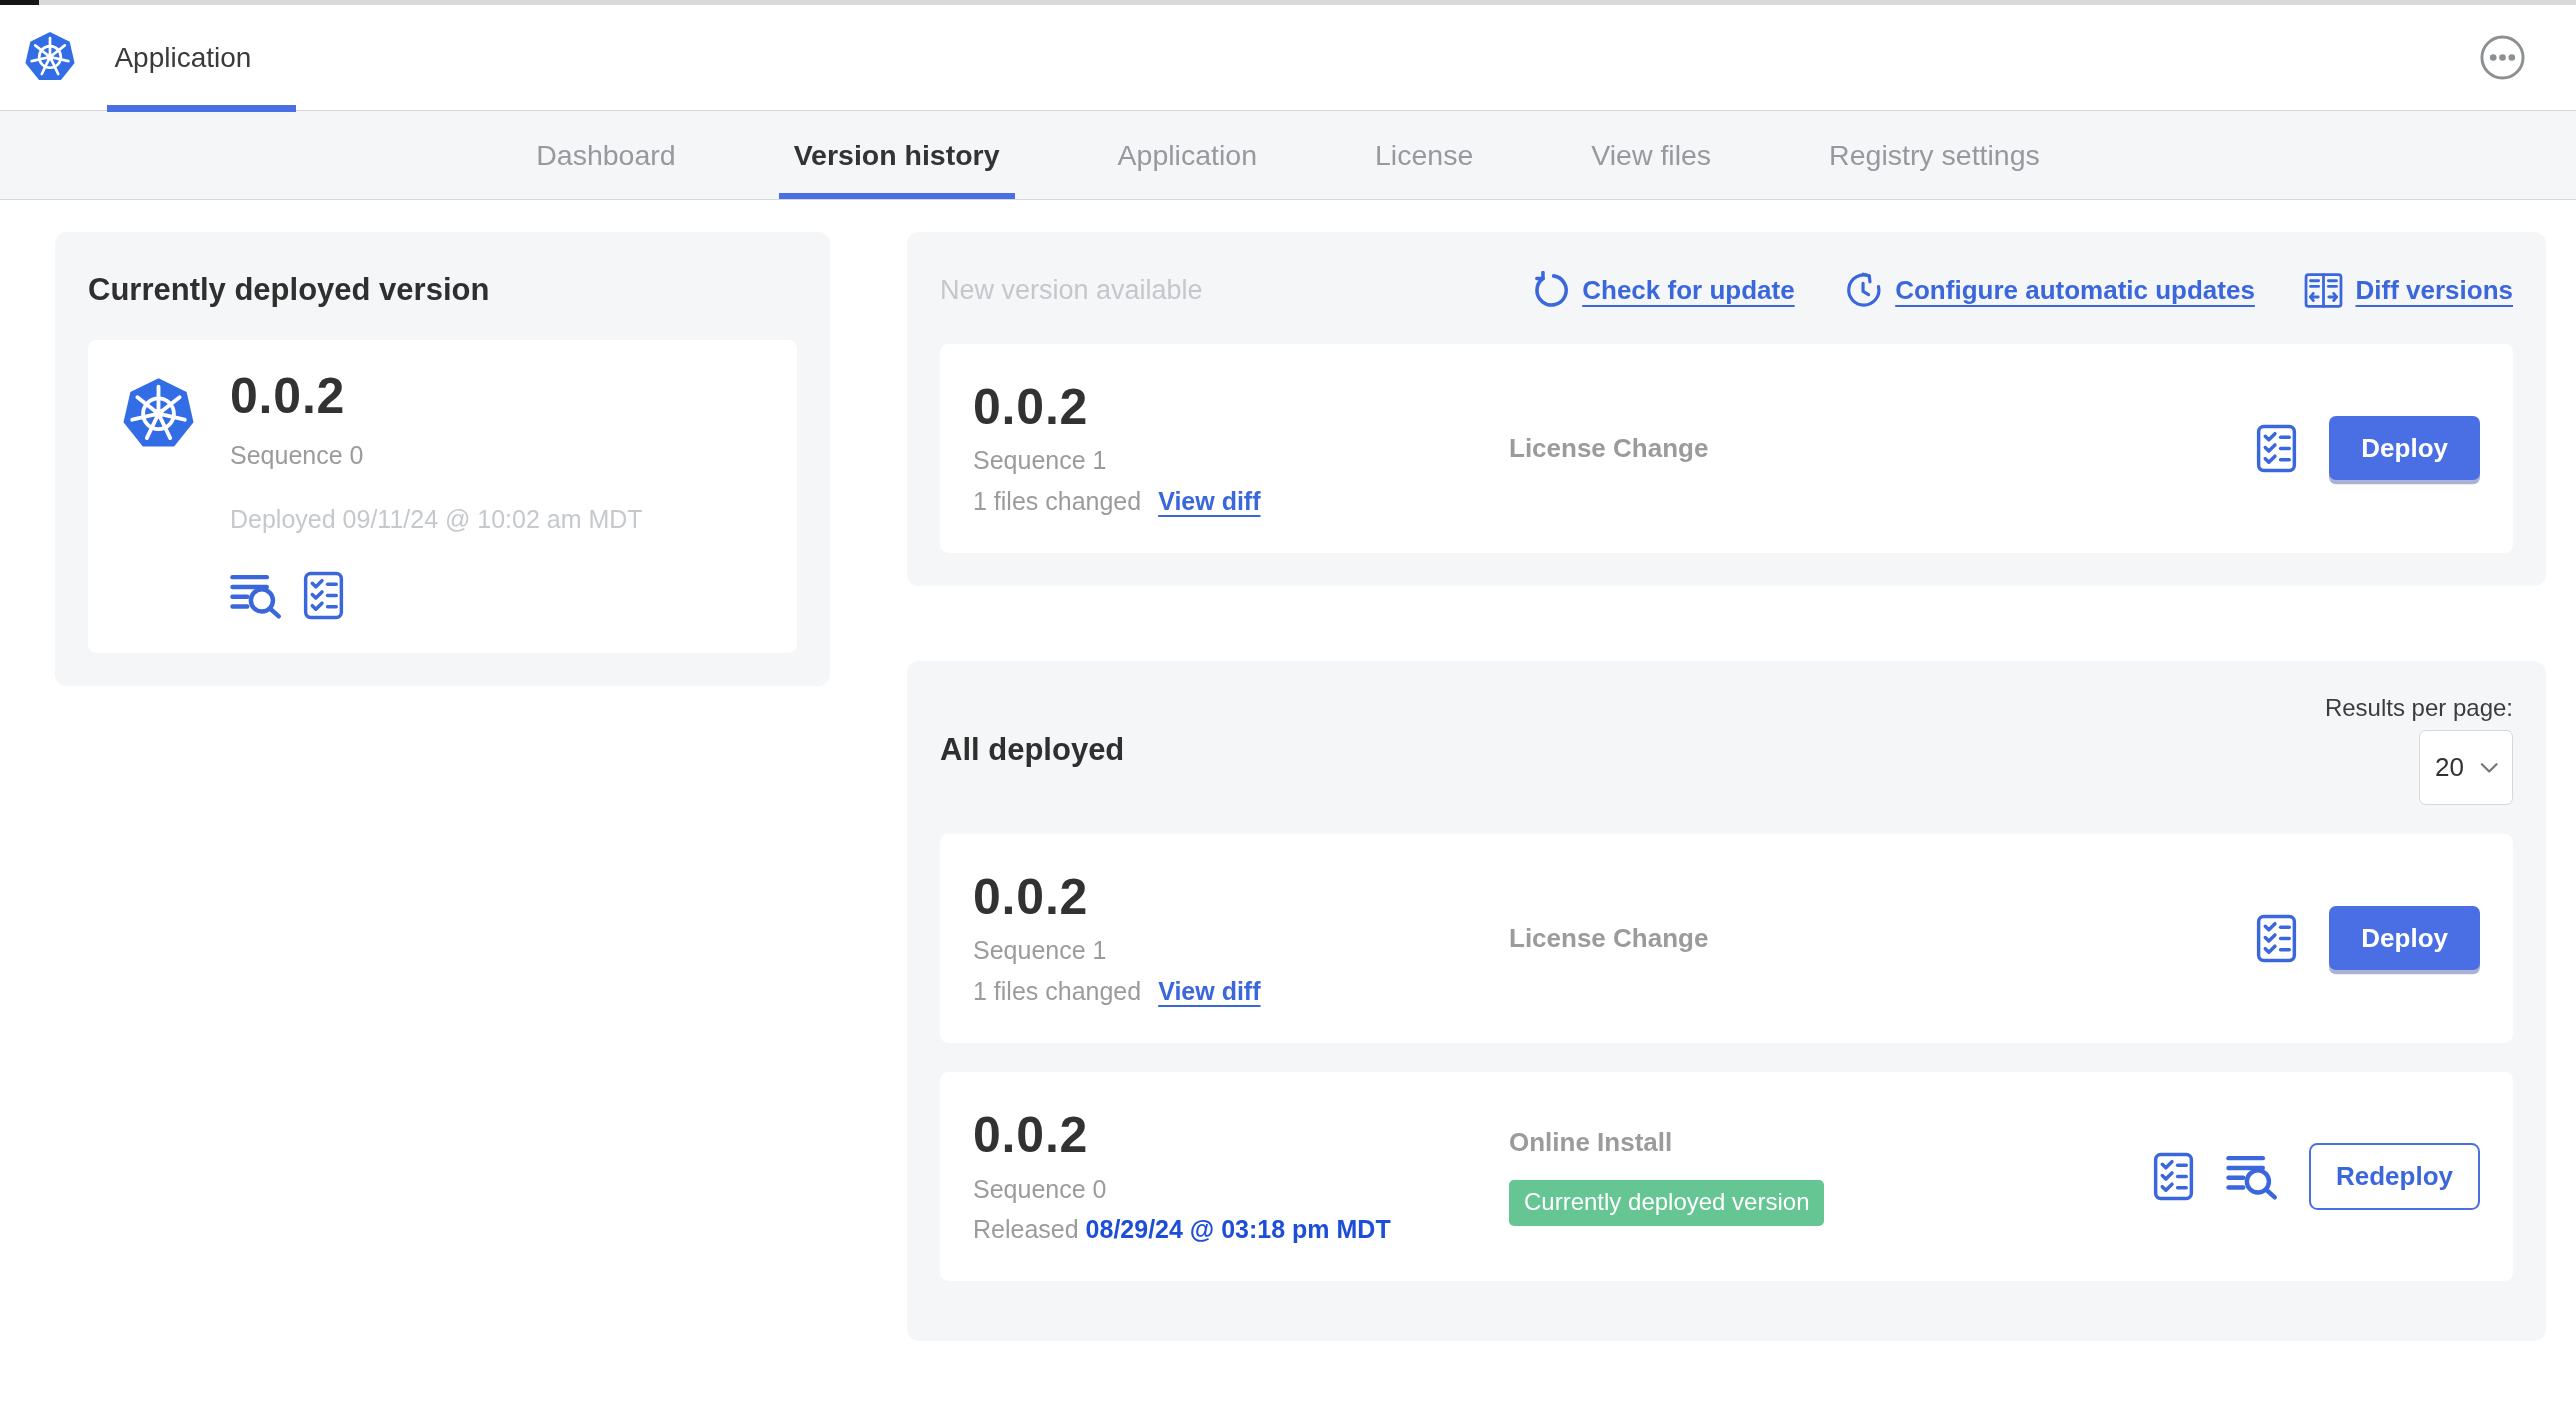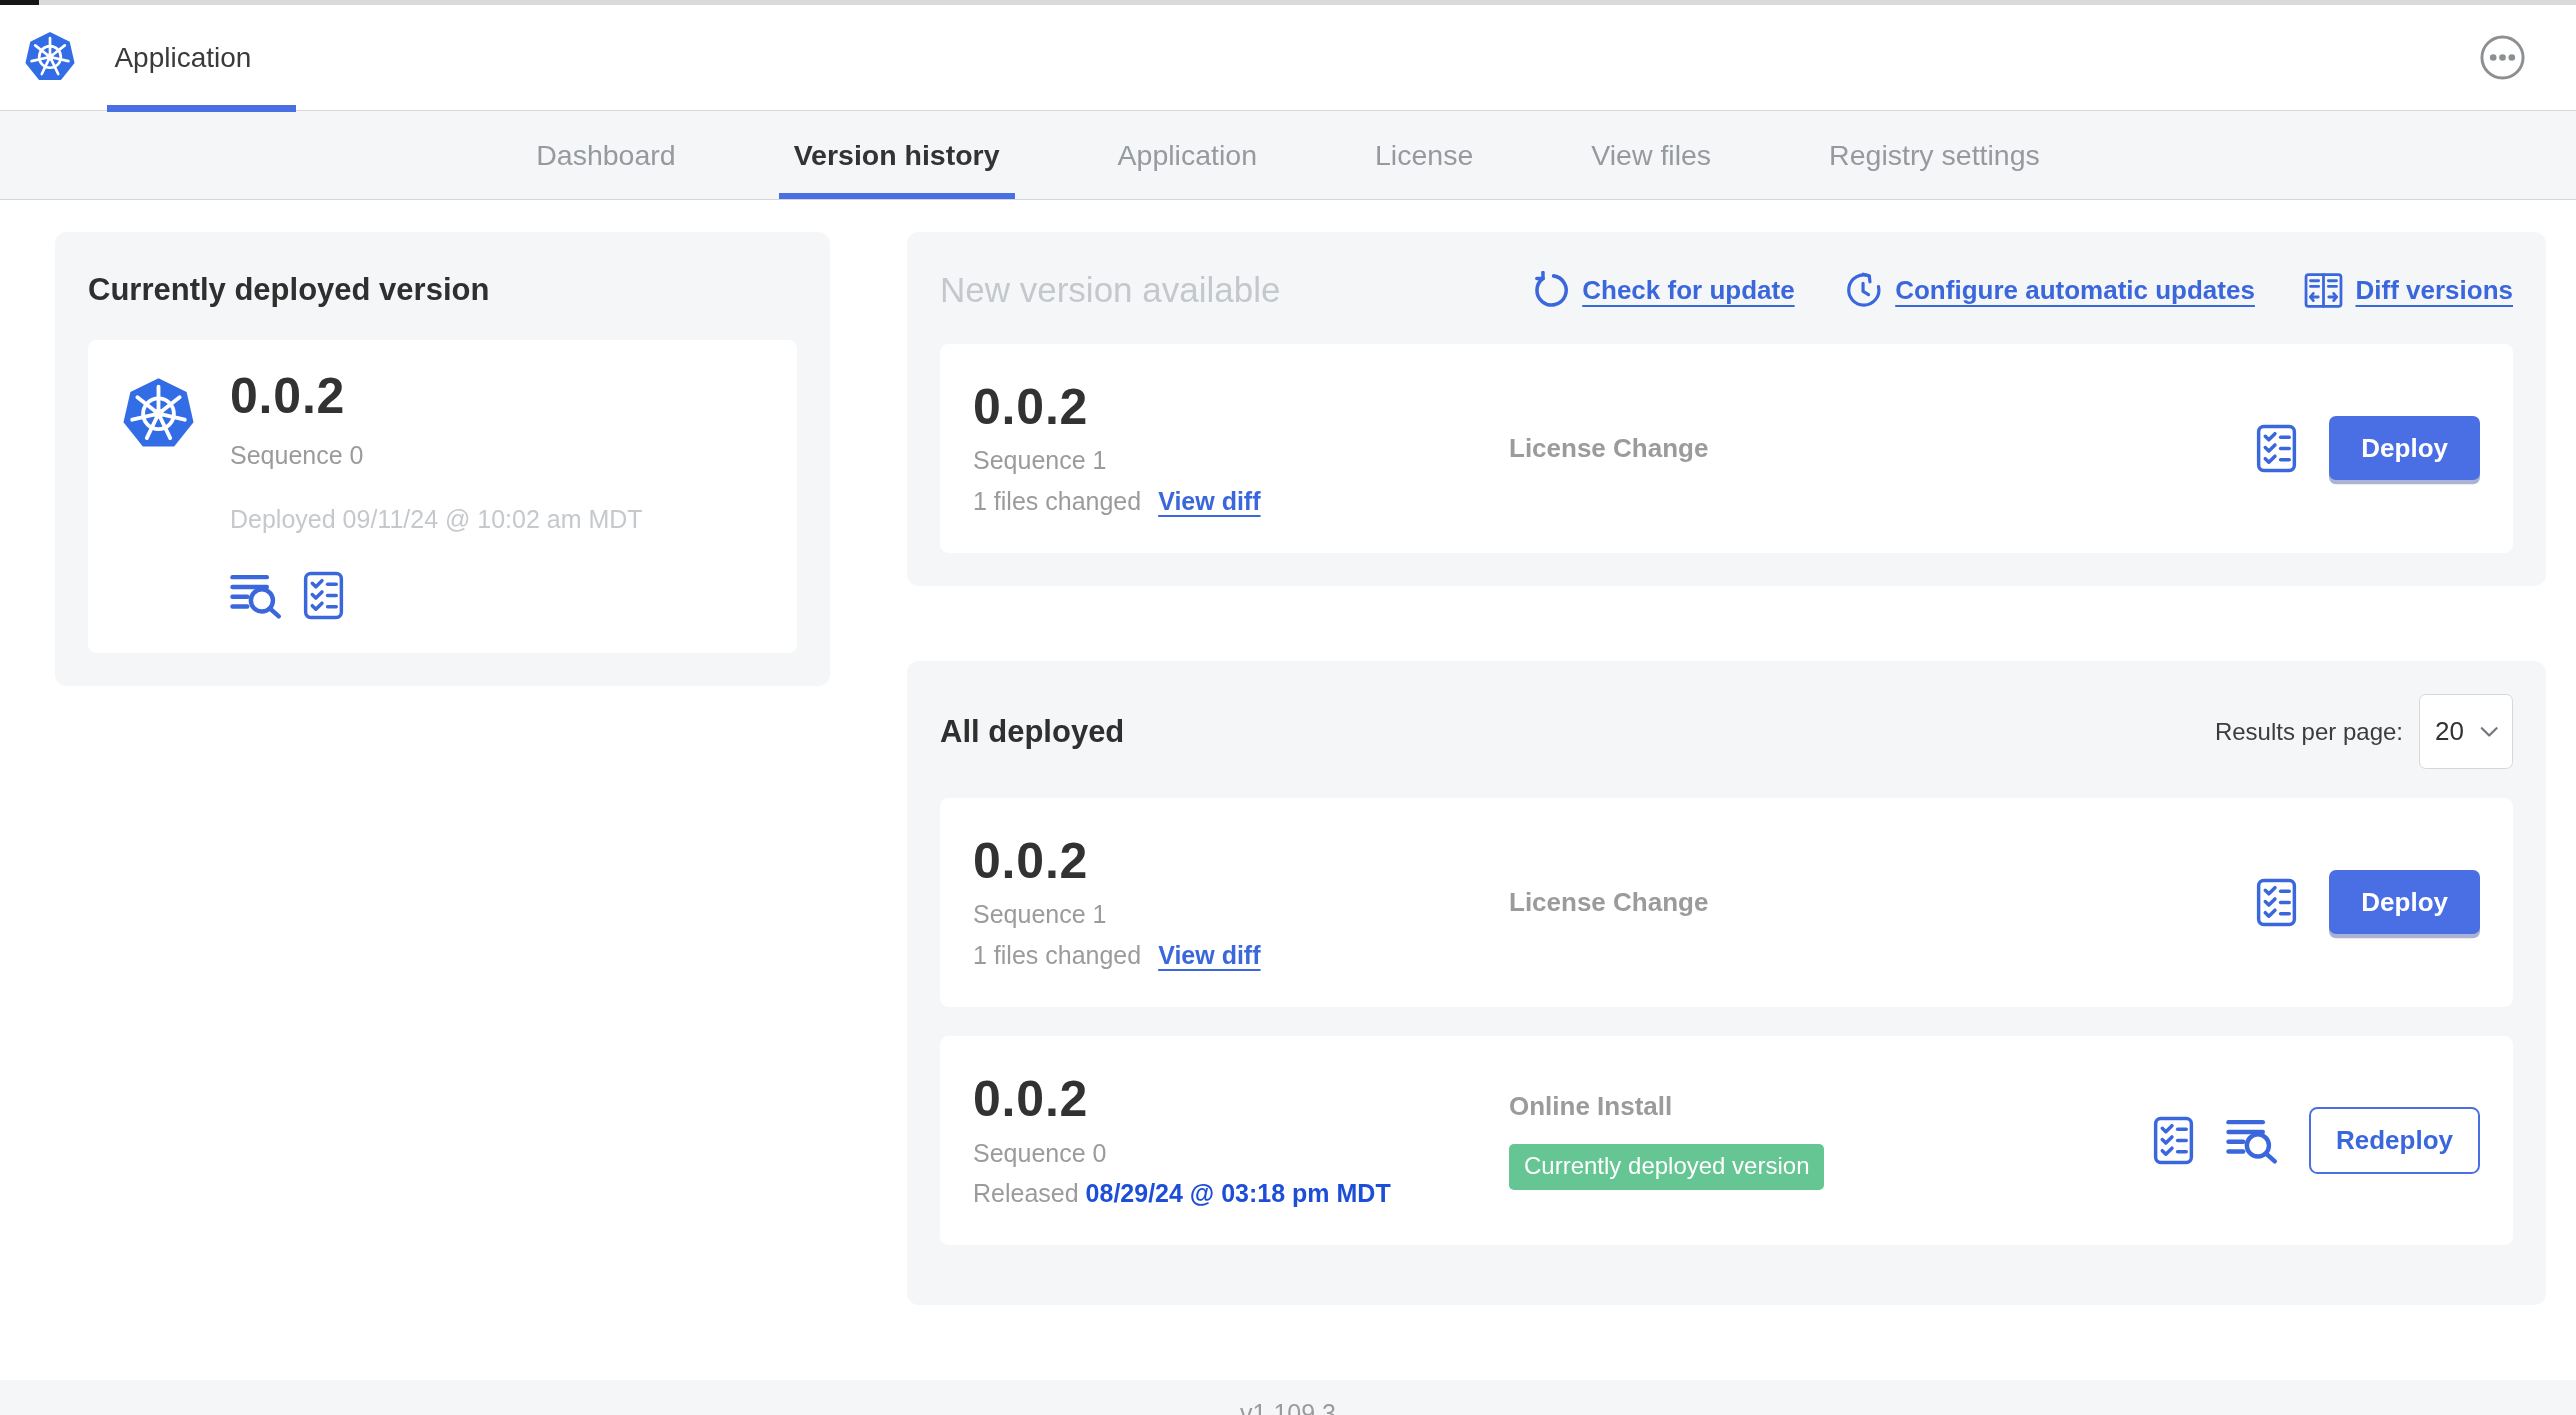--- a/index.html
+++ b/index.html
@@ -50,21 +50,21 @@
   .deployed-at { font-size:25px; color:#c5c8cc; margin-top:35px; }
   .icon-row { margin-top:37px; display:flex; align-items:center; gap:15px; }
   .icon-btn { background:none; border:none; padding:0; color:#3b67dc; cursor:pointer; width:49px; height:49px; }
   .icon-btn.wide { width:54px; }
   .icon-btn svg { width:100%; height:100%; }
 
   
   .right-col { flex:1; min-width:0; }
   .card { background:#f5f6f8; border-radius:11.7px; padding:33px; }
   .card-head { display:flex; align-items:center; justify-content:space-between; min-height:50px; }
-  .muted-title { font-size:35px; color:#c4c7cb; }
+  .muted-title { font-size:27px; color:#c4c7cb; }
   .links { display:flex; align-items:center; gap:49px; }
   .action-link { display:flex; align-items:center; gap:12.6px; color:#3b67dc; font-size:26px; font-weight:600; text-decoration:none; cursor:pointer; }
   .action-link svg { width:39px; height:39px; flex:none; }
   .action-link .lbl { text-decoration:underline; text-underline-offset:5.9px; text-decoration-thickness:2.1px; }
 
   .vrow { background:#fff; border-radius:8.4px; margin-top:28.5px; padding:37px 33px; display:flex; align-items:center; min-height:198px; }
   .vrow-left { width:536px; flex:none; }
   .vrow .seq { font-size:25px; color:#9b9b9b; margin-top:13.4px; }
   .files-line { display:flex; align-items:baseline; gap:17px; margin-top:11.7px; font-size:25px; color:#9b9b9b; }
   .view-diff { color:#3b67dc; font-weight:600; text-decoration:underline; text-underline-offset:5px; text-decoration-thickness:2.1px; cursor:pointer; }
@@ -78,21 +78,21 @@
     border:none; border-radius:7px; height:64px; padding:0 32px; cursor:pointer;
     box-shadow:0 4.2px 0 rgba(44,66,148,0.4);
   }
   .btn-outline {
     background:#fff; color:#3b67dc; font-family:inherit; font-size:26px; font-weight:600;
     border:2.5px solid #4a6ee3; border-radius:8.4px; height:67px; padding:0 25px; cursor:pointer;
   }
 
   .all-card { margin-top:75px; padding-bottom:60px; }
   .all-title { font-size:31px; font-weight:700; color:#2f2f2f; margin:0; }
-  .rpp { display:flex; align-items:center; gap:16px; }
+  .rpp { display:flex; align-items:flex-end; gap:8px;flex-direction:column; }
   .rpp-label { font-size:24px; color:#3c3c3c; }
   .select {
     background:#fff; border:1.7px solid #d5d7d9; border-radius:6.7px; height:75px; min-width:94px;
     display:flex; align-items:center; justify-content:space-between; gap:11.7px;
     padding:0 13.4px 0 15px; font-size:26px; color:#323232; cursor:pointer;
   }
   .select svg { width:18.4px; height:11.7px; color:#73777b; }
 
   footer {
     margin-top:75px; height:67px; background:#f5f6f8;

